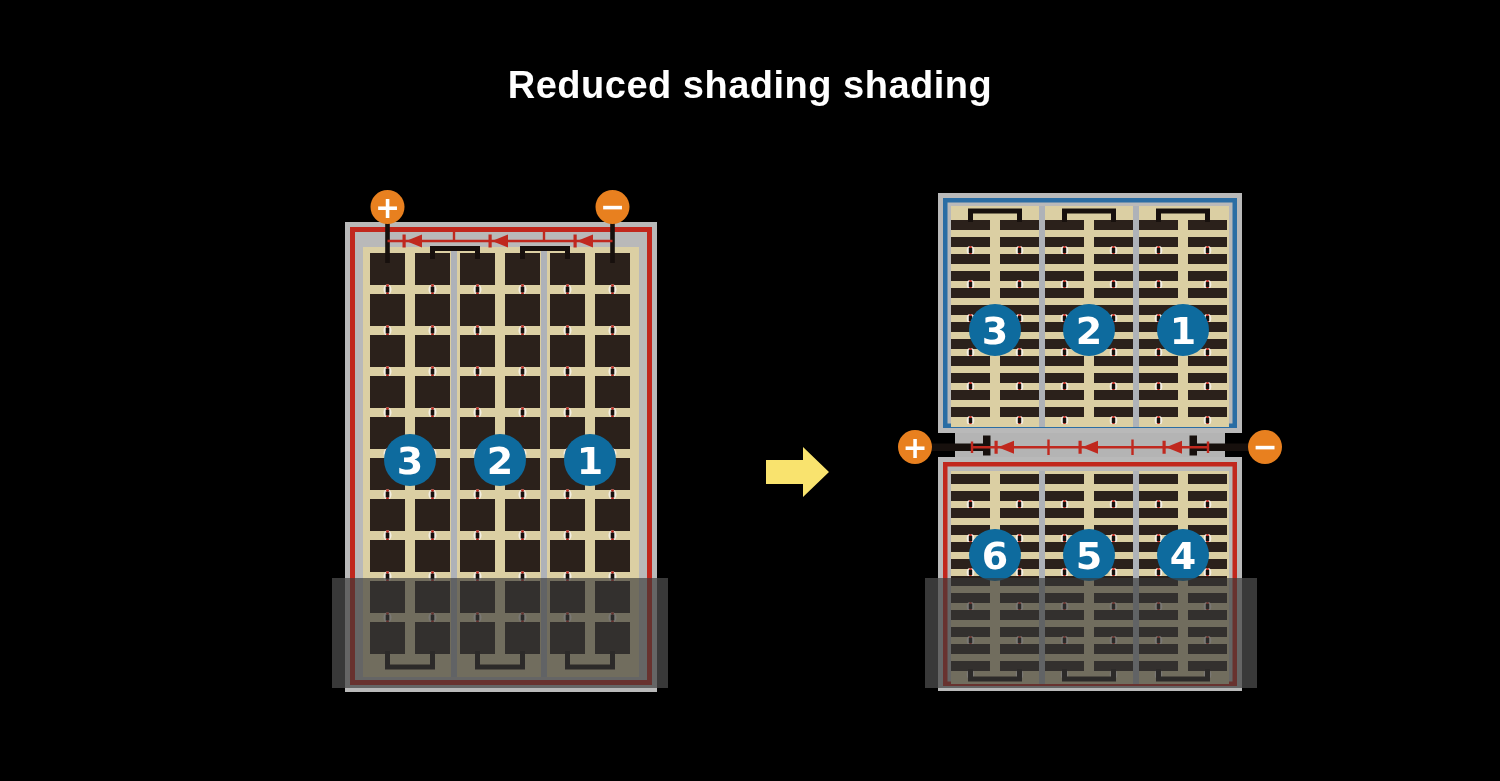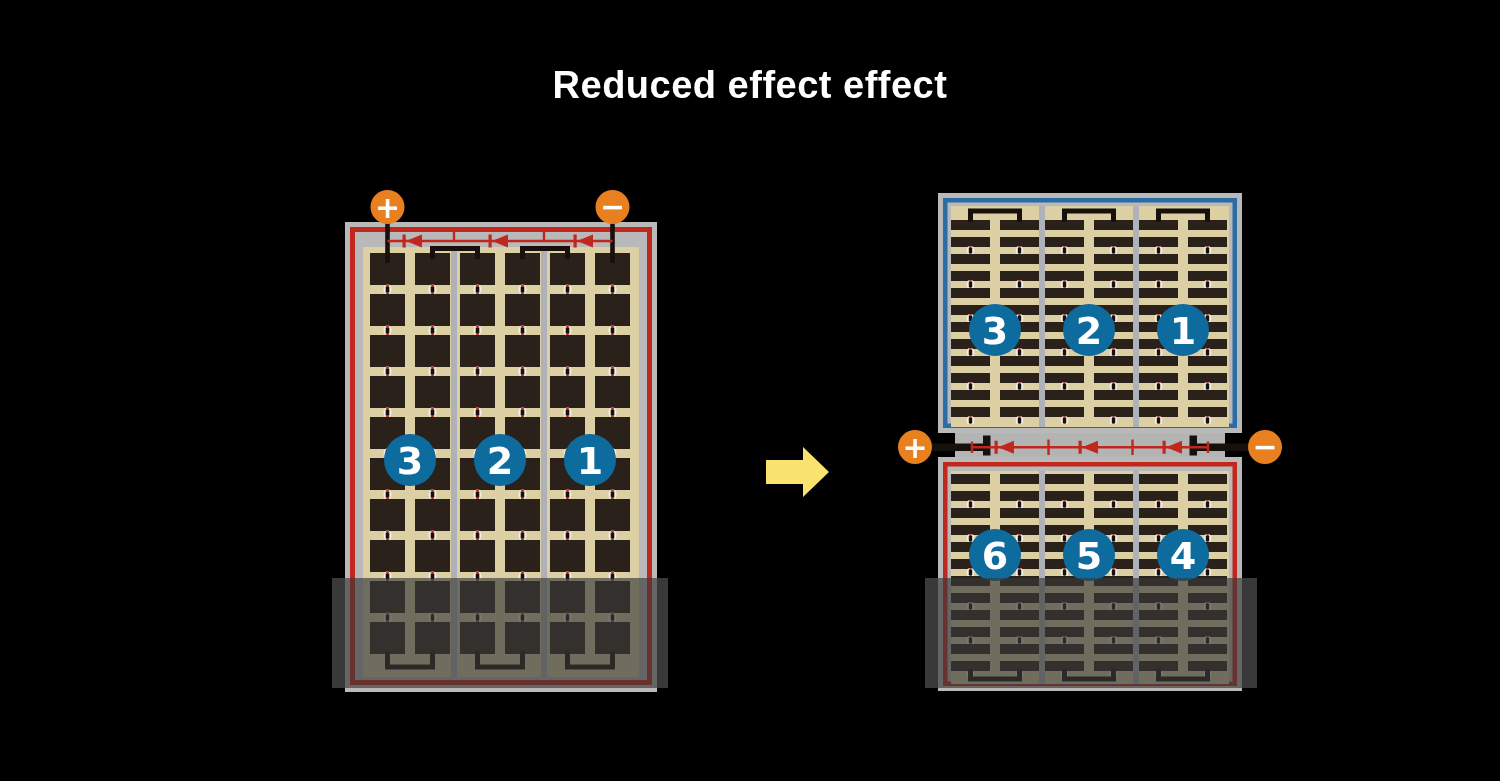--- a/index.html
+++ b/index.html
@@ -13,21 +13,21 @@
   #right-module-svg{left:880px;top:180px;}
   #arrow-svg{left:766px;top:446px;}
   text.badge{font-family:"DejaVu Sans",sans-serif;font-weight:bold;fill:#fff;}
   text.term{font-family:"DejaVu Sans",sans-serif;font-weight:bold;fill:#fff;}
 </style>
 </head>
 <body>
 
 <div class="stage">
 
-  <div class="title">Reduced effect effect</div>
+  <div class="title">Reduced shading shading</div>
 
   <svg id="left-module-svg" width="345" height="515" viewBox="0 0 345 515">
     <defs>
       <pattern id="cellsL" x="40" y="68" width="45" height="41" patternUnits="userSpaceOnUse">
         <rect width="35" height="32" fill="#2b211b"></rect>
         <ellipse cx="17.5" cy="36.5" rx="4" ry="5.2" fill="#f3efe4"></ellipse>
         <circle cx="17.5" cy="32.6" r="1.4" fill="#c0281e"></circle>
         <circle cx="17.5" cy="40.4" r="1.4" fill="#c0281e"></circle>
         <rect x="15.7" y="33.6" width="3.6" height="5.8" fill="#17100d"></rect>
       </pattern>

